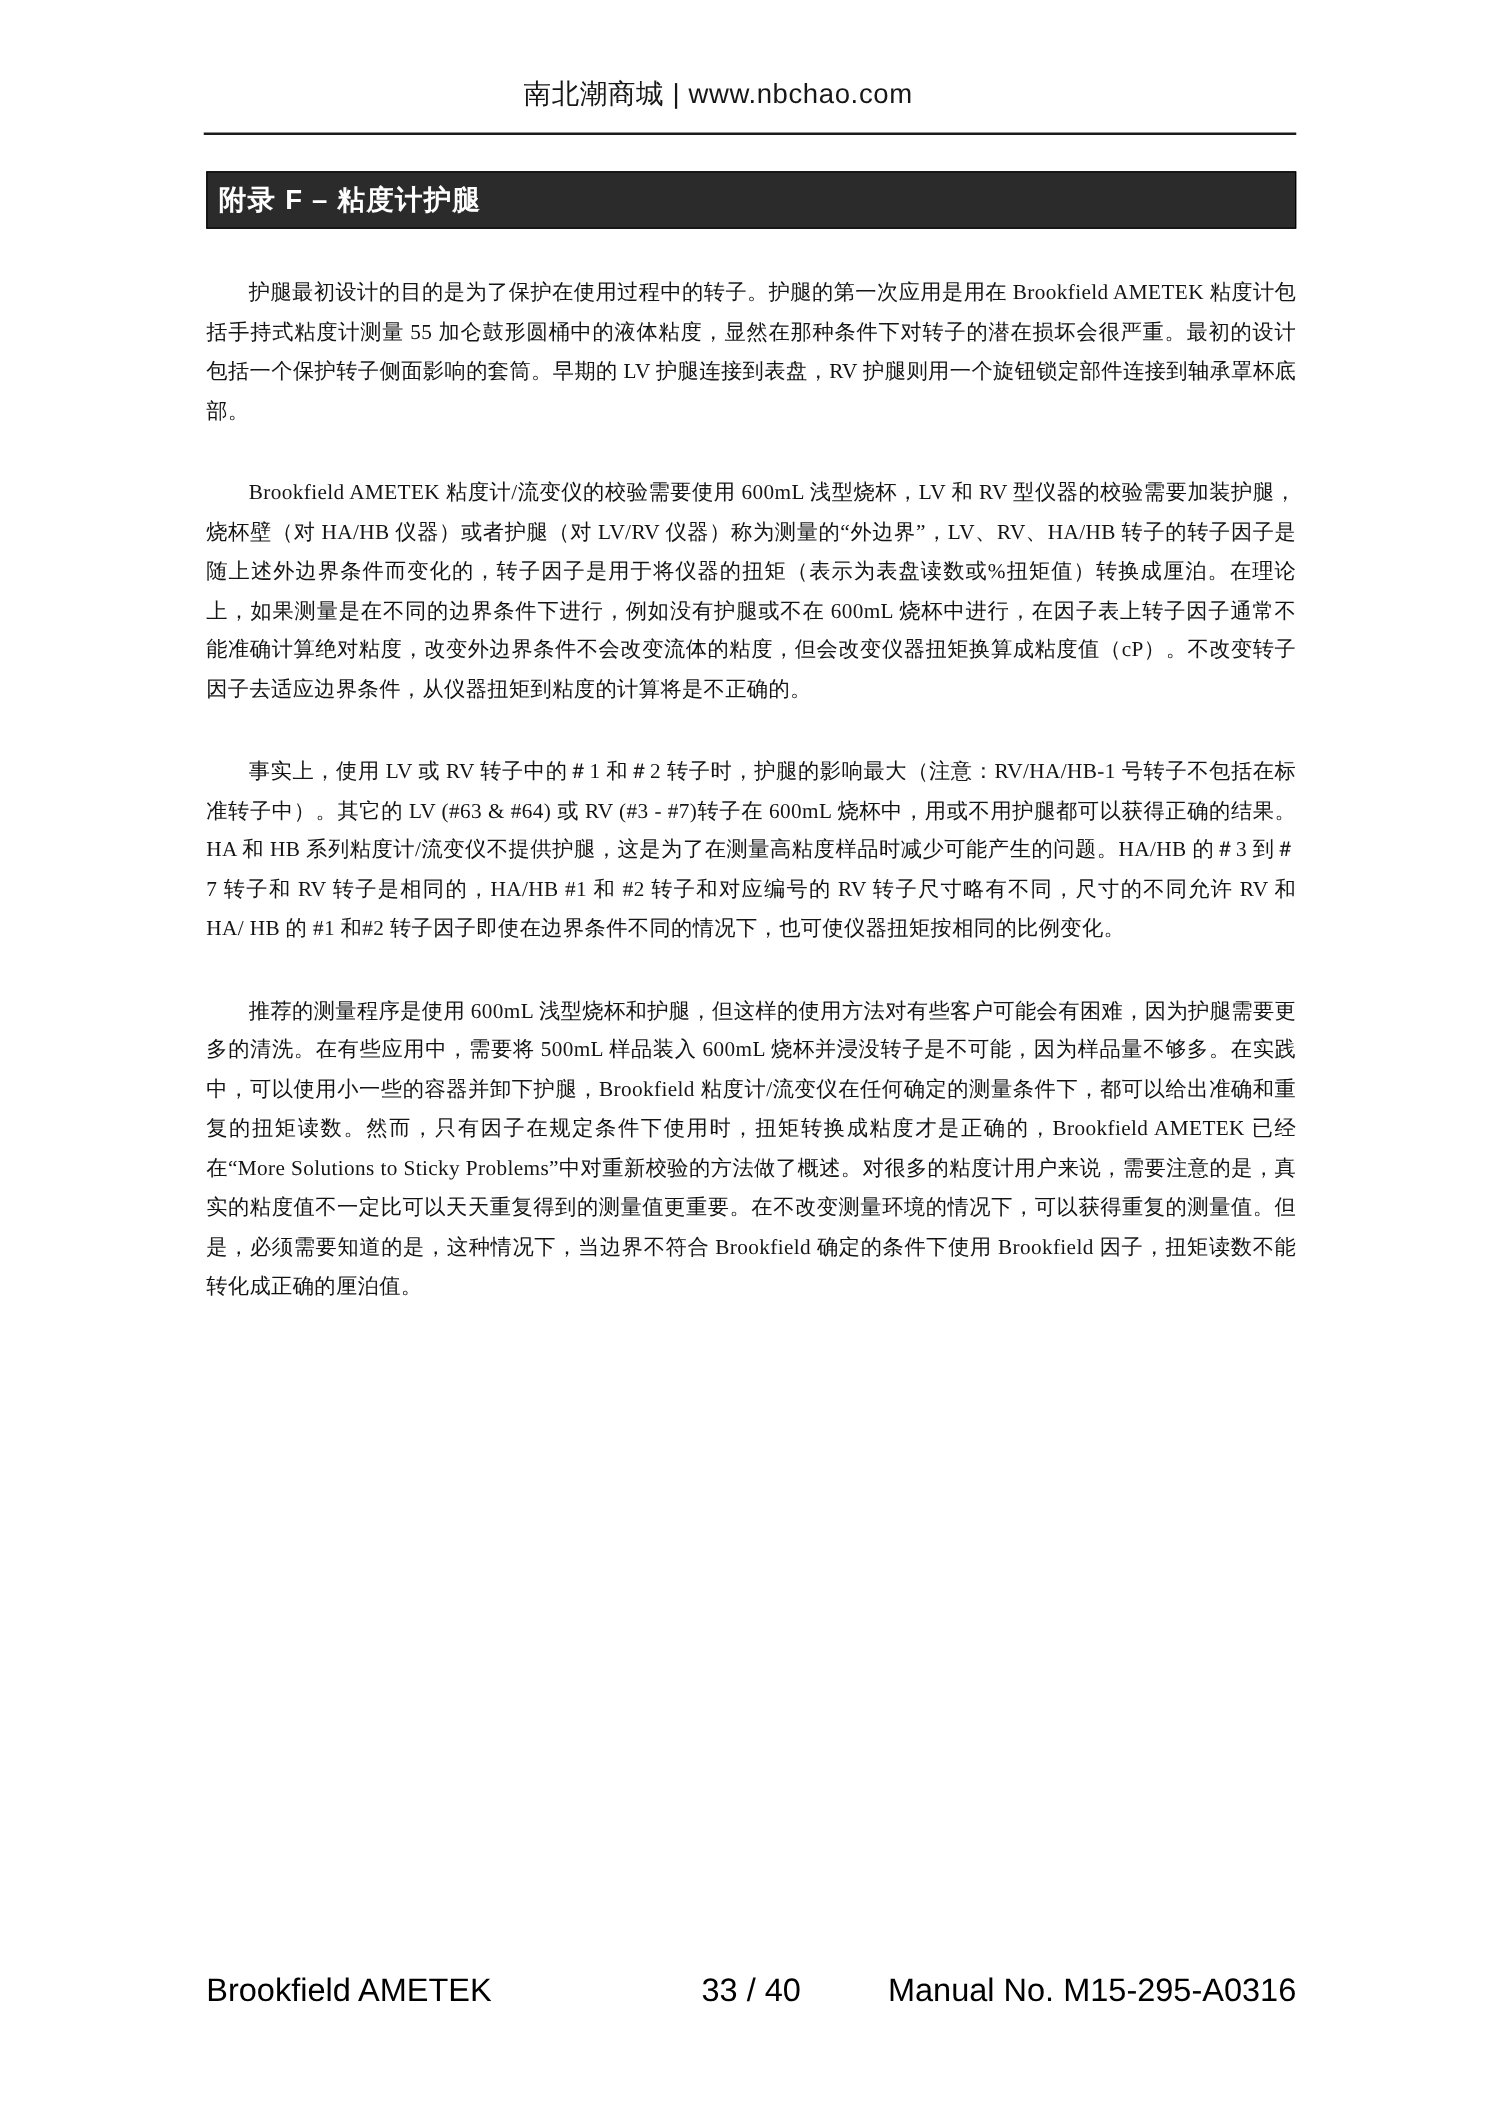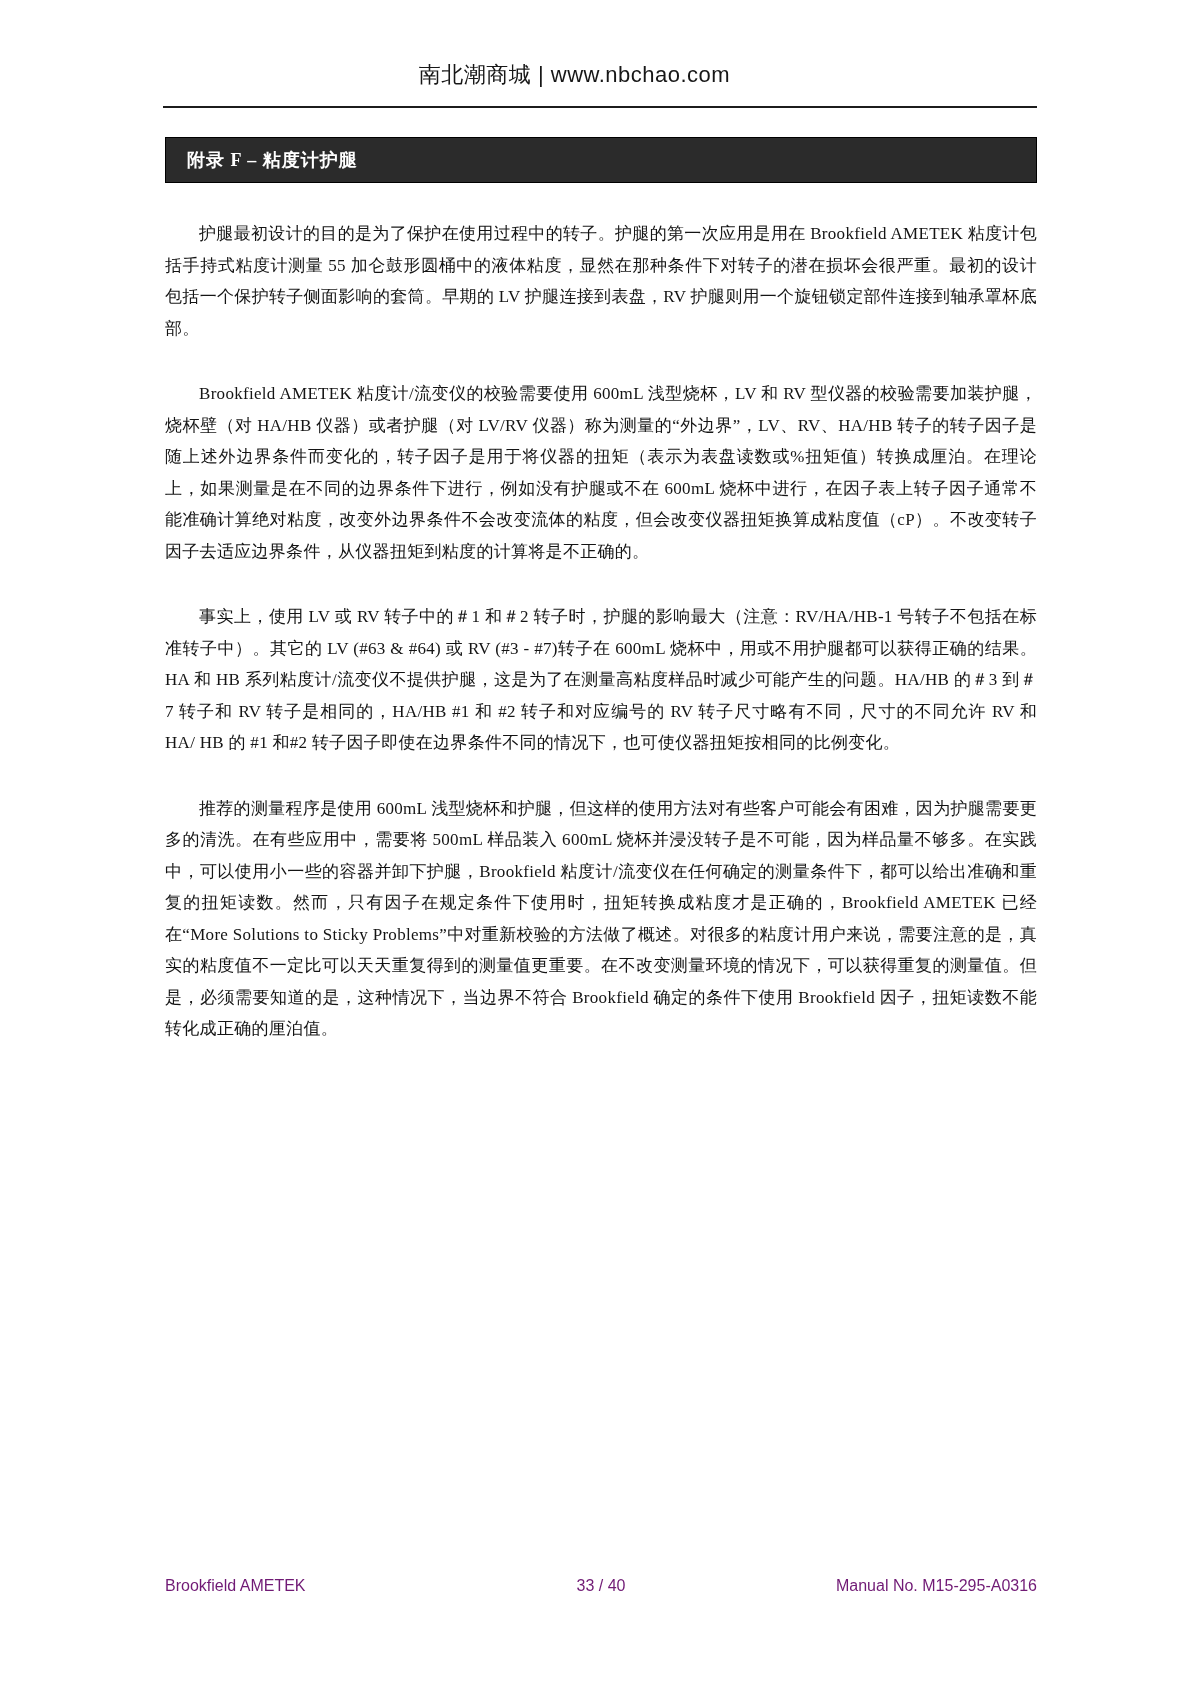--- a/index.html
+++ b/index.html
@@ -46,24 +46,24 @@
     width: 872px;
     height: 46px;
     background: #2b2b2b;
     border: 1px solid #000000;
     box-sizing: border-box;
     display: flex;
     align-items: center;
   }
   .banner-text {
     color: #ffffff;
-    font-family: Liberation Serif, serif;
+    font-family: Liberation Sans, sans-serif;
     font-weight: bold;
-    font-size: 18px;
-    padding-left: 21px;
+    font-size: 22px;
+    padding-left: 9px;
     letter-spacing: 1px;
   }
   .body-text {
     position: absolute;
     top: 218px;
     left: 165px;
     width: 872px;
   }
   .body-text p {
     margin: 0 0 34px 0;
@@ -76,22 +76,22 @@
   }
   .footer {
     position: absolute;
     top: 1577px;
     left: 165px;
     width: 872px;
     display: flex;
     justify-content: space-between;
     align-items: baseline;
     font-family: "Liberation Sans", "DejaVu Sans", sans-serif;
-    font-size: 16px;
-    color: #701a75;
+    font-size: 26px;
+    color: #000000;
   }
   .footer .center {
     position: absolute;
     left: 0;
     width: 100%;
     text-align: center;
     pointer-events: none;
   }
   .footer .left { position: relative; z-index: 1; }
   .footer .right { position: relative; z-index: 1; }

